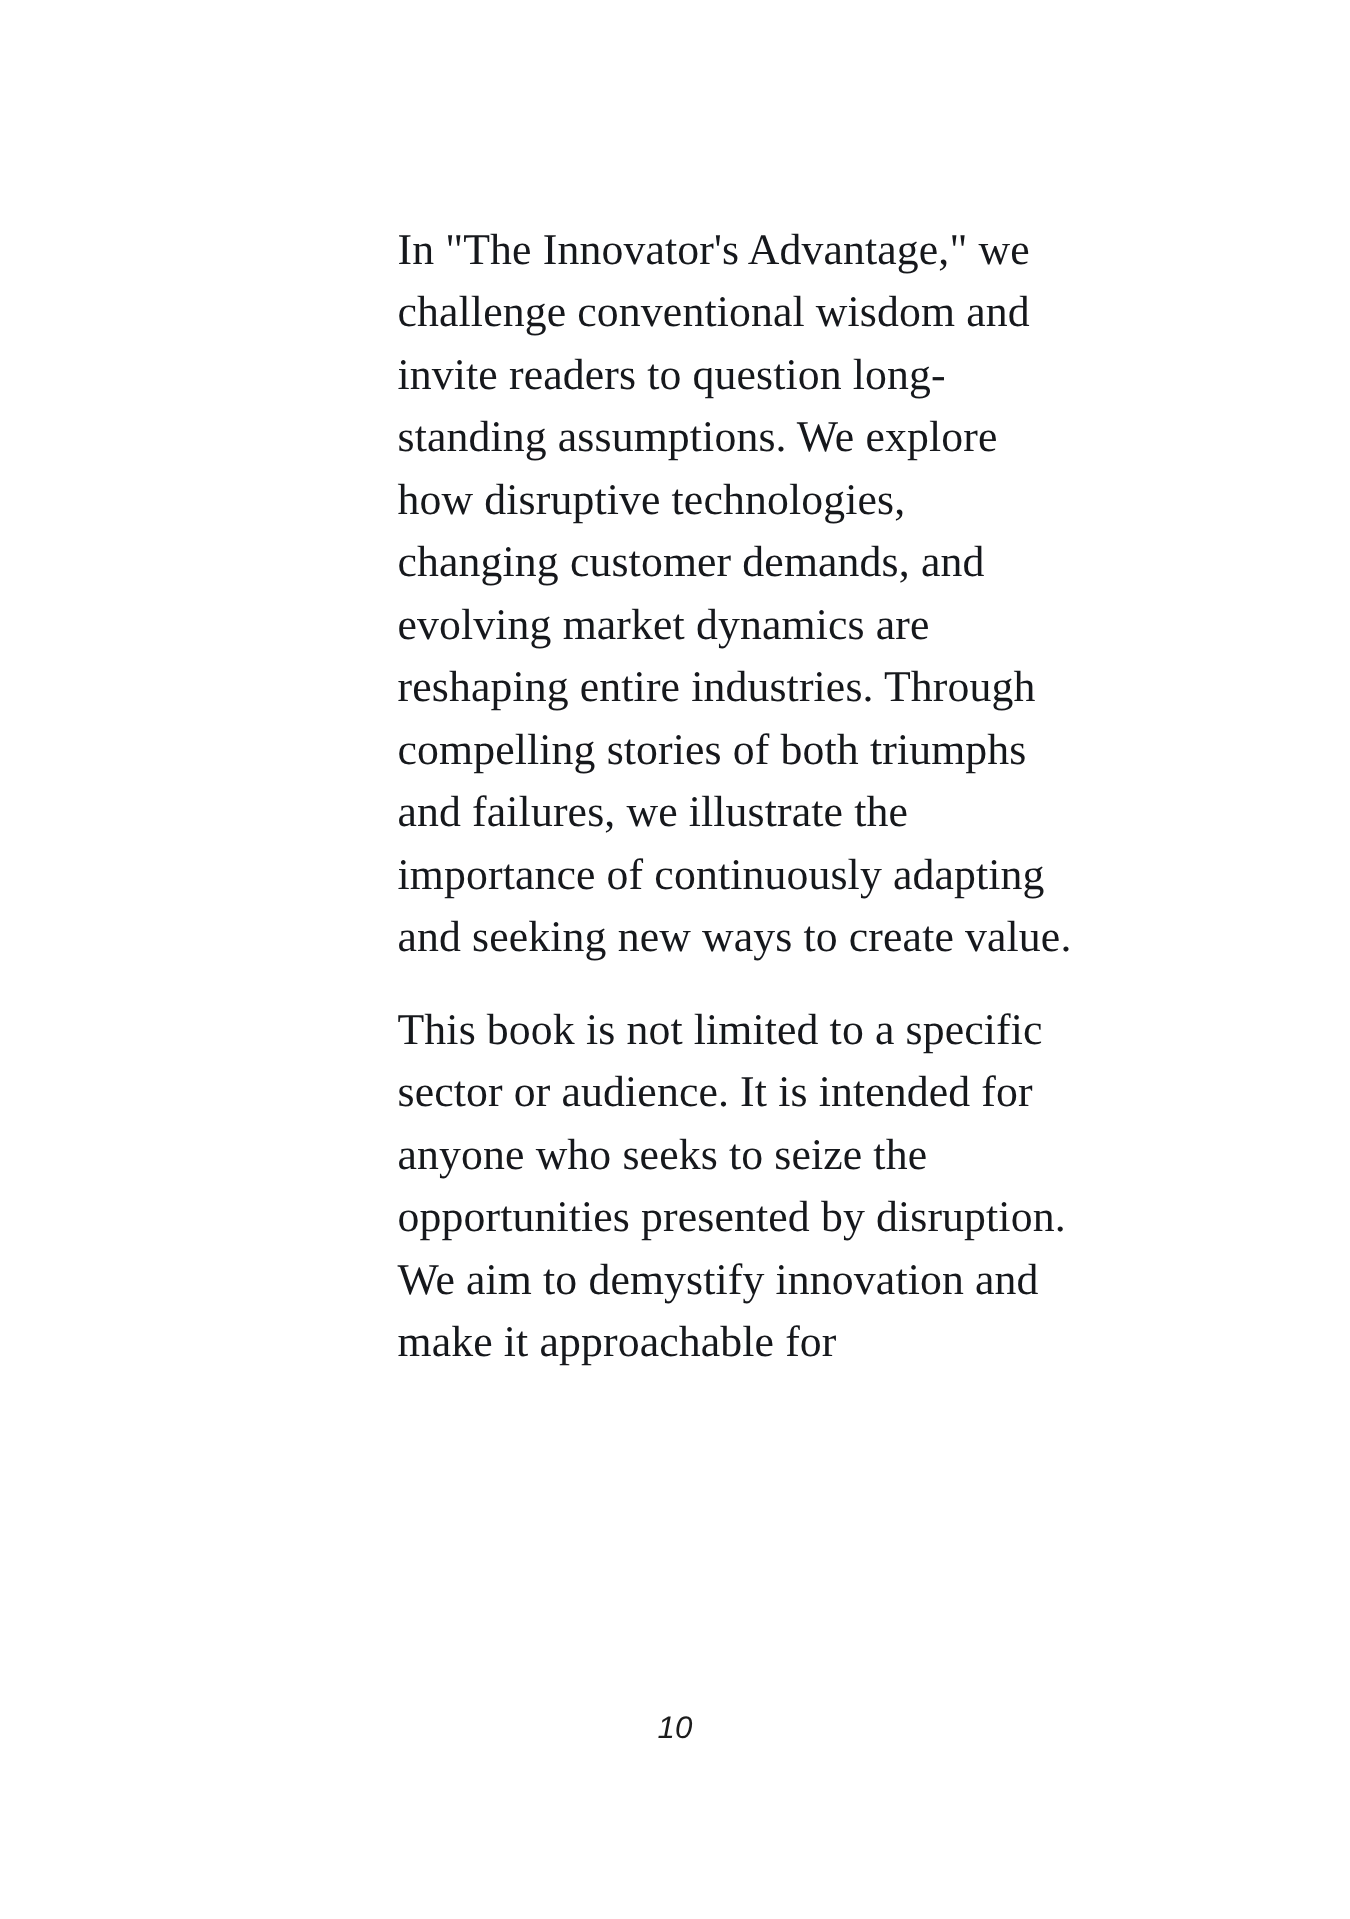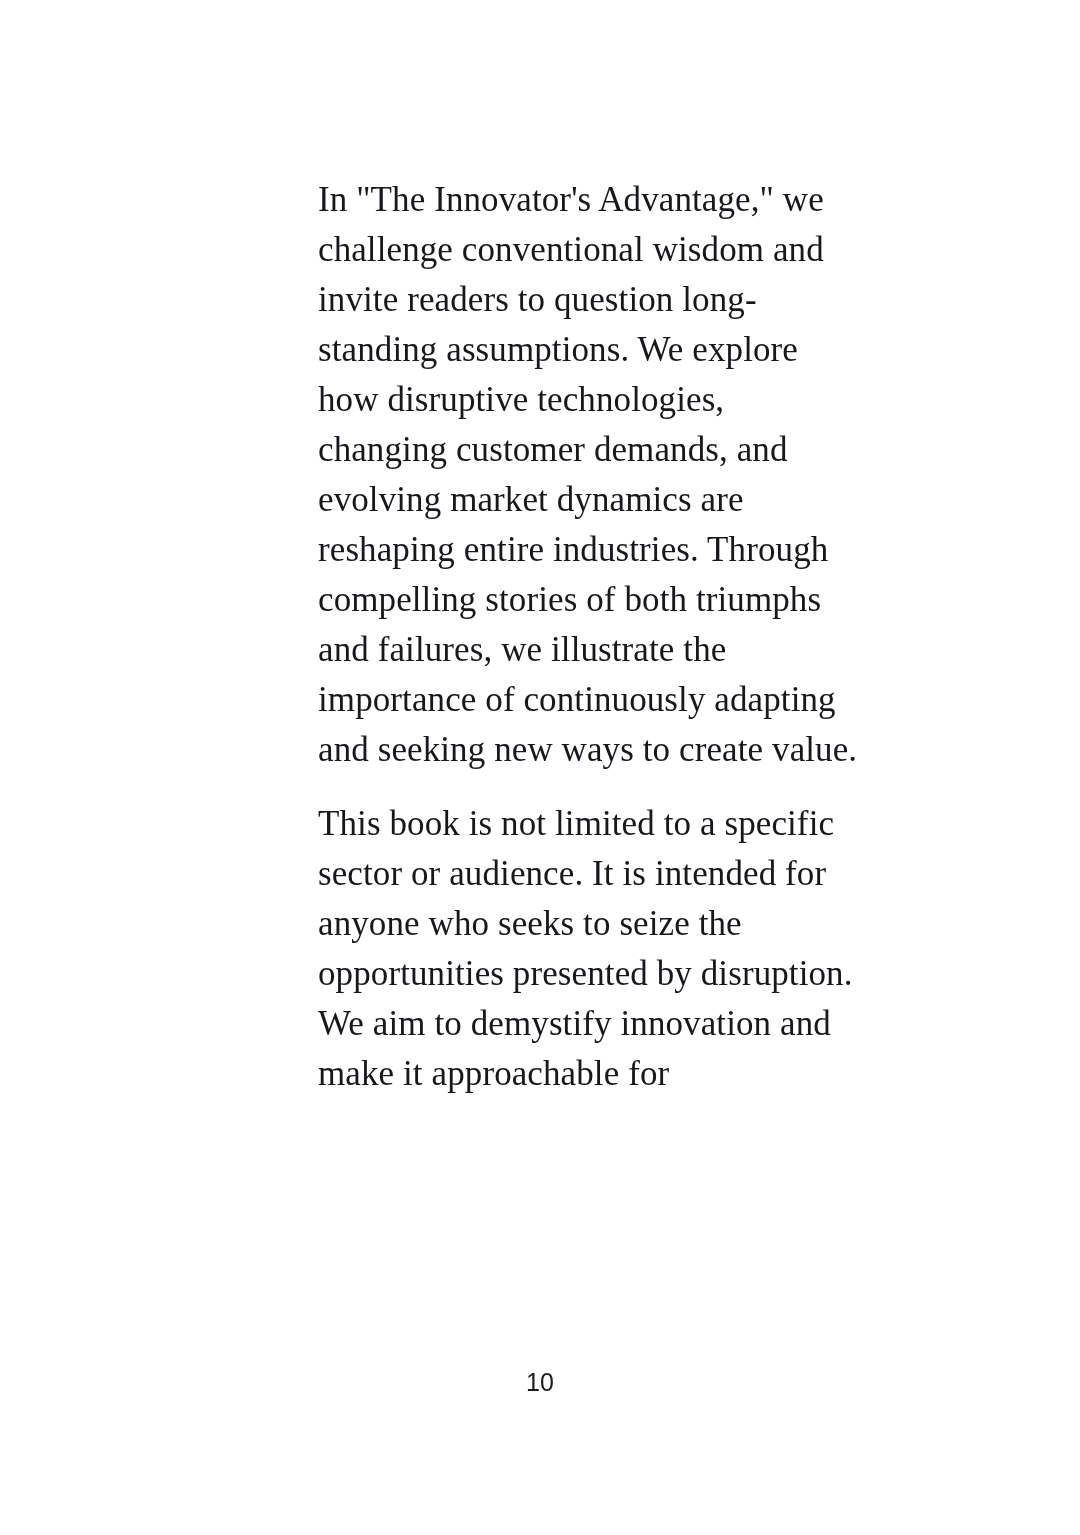--- a/index.html
+++ b/index.html
@@ -35,20 +35,21 @@
   }
   .page-number {
     position: absolute;
     left: 0;
     right: 0;
     top: 1368px;
     text-align: center;
     font-family: "Liberation Sans", sans-serif;
     font-size: 25px;
     color: #1c1c1c;
+    font-style: italic;
   }
 </style>
 </head>
 <body>
 
 <div class="page">
   <div class="content">
     <p class="para">In "The Innovator's Advantage," we challenge conventional wisdom and invite readers to question long-standing assumptions. We explore how disruptive technologies, changing customer demands, and evolving market dynamics are reshaping entire industries. Through compelling stories of both triumphs and failures, we illustrate the importance of continuously adapting and seeking new ways to create value.</p>
     <p class="para">This book is not limited to a specific sector or audience. It is intended for anyone who seeks to seize the opportunities presented by disruption. We aim to demystify innovation and make it approachable for</p>
   </div>

